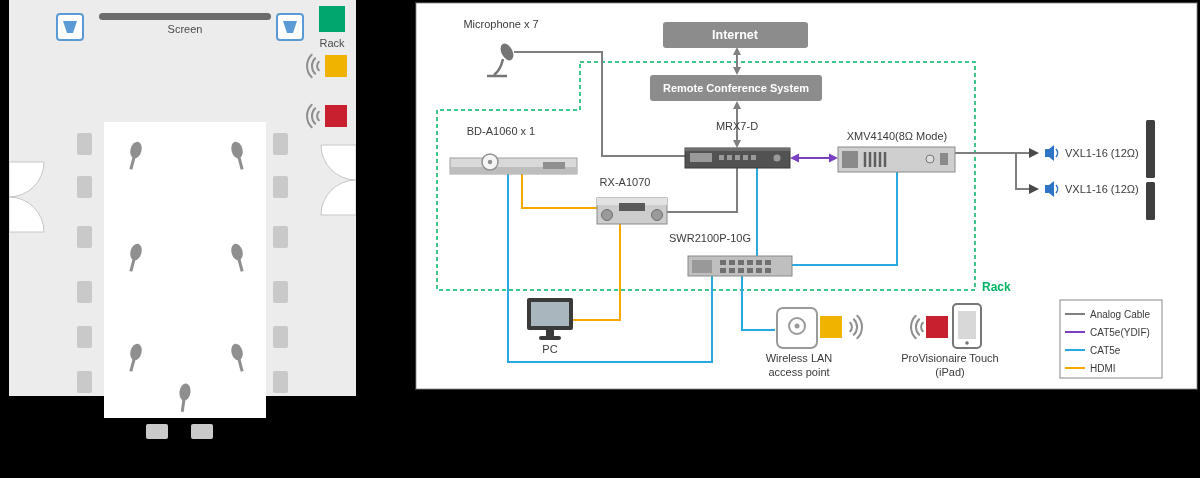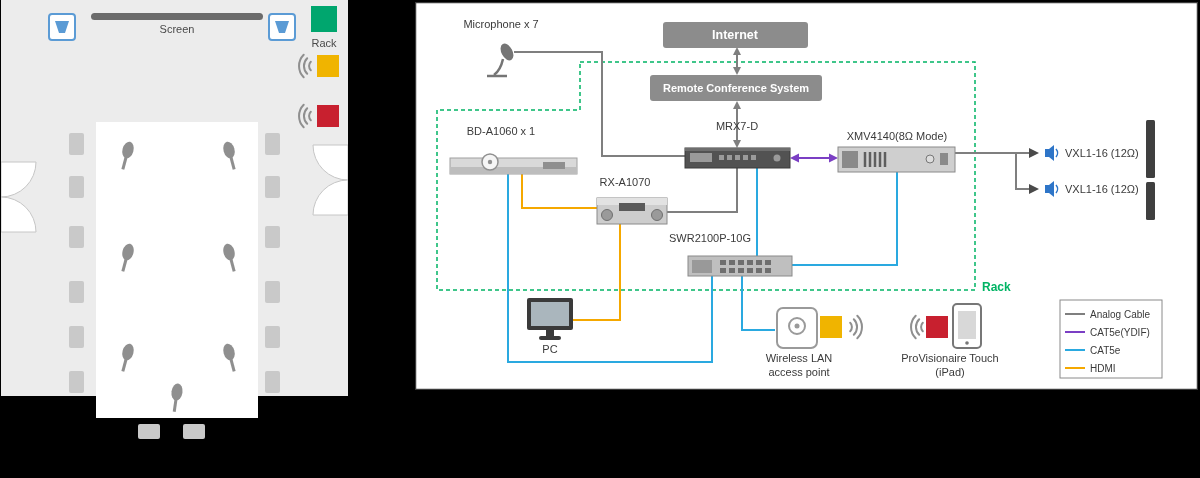--- a/index.html
+++ b/index.html
@@ -1,19 +1,19 @@
 <!DOCTYPE html>
 <html><head>
 <meta charset="utf-8">
 <style>
   * { margin:0; padding:0; box-sizing:border-box; }
   html,body { background:#000; }
   body { width:1200px; height:478px; position:relative; font-family:"Liberation Sans",sans-serif; }
   .stage { position:absolute; left:0; top:0; width:1200px; height:478px; background:#000; overflow:hidden; }
-  .room-panel { position:absolute; left:1px; top:0; width:347px; height:396px; background:#ececec; }
+  .room-panel { position:absolute; left:9px; top:0; width:347px; height:396px; background:#ececec; }
   .diagram-panel { position:absolute; left:415px; top:2px; width:783px; height:388px; }
   svg { display:block; }
   text { font-family:"Liberation Sans",sans-serif; }
   .t11 { font-size:11px; fill:#3a3a3a; }
   .t10 { font-size:10px; fill:#3a3a3a; }
   .tw-b { font-size:12.5px; font-weight:bold; fill:#ffffff; }
   .tw-s { font-size:11px; font-weight:bold; fill:#ffffff; }
   .tgreen { font-size:12px; font-weight:bold; }
   .troom { font-size:11px; fill:#4a4a4a; }
   .cable-gray { stroke:#7f7f7f; stroke-width:2; fill:none; }

